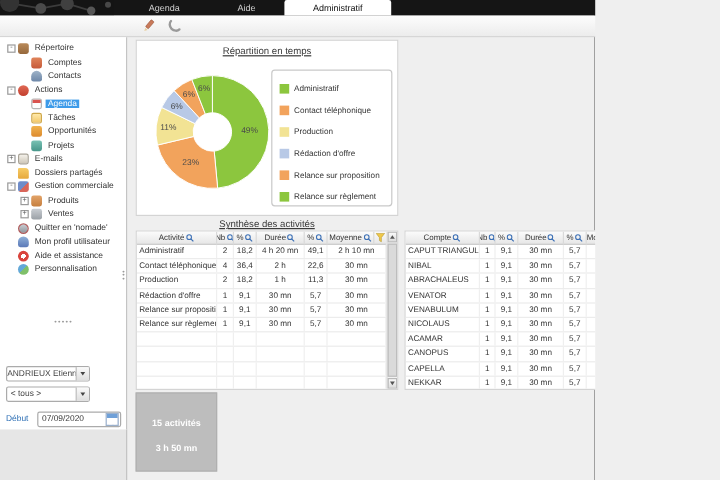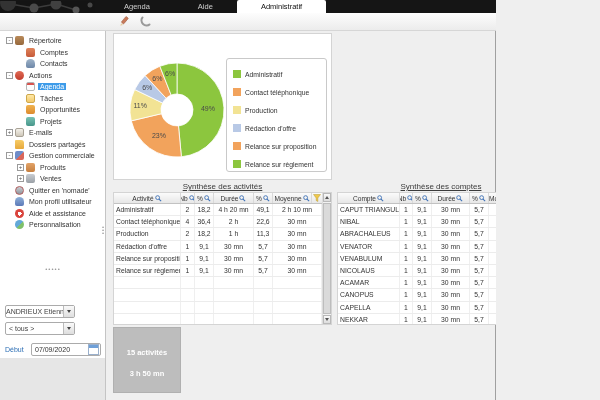--- a/index.html
+++ b/index.html
@@ -274,20 +274,21 @@
           <span class="cal-ic" data-name="calendar-icon"></span>
         </div>
       </div>
       <a class="applylink" data-name="apply-link">[appliquer]</a>
     </div>
     <div class="splitter-v" data-name="sidebar-vertical-splitter">•<br>•<br>•</div>
   </div>
   <div class="sidebar-bottom" data-name="sidebar-bottom-area"></div>
 
   <div class="card chart-card" data-name="time-distribution-panel">
+    <div class="chart-title" data-name="chart-title">Répartition en temps</div>
     <svg class="pie-svg" id="pie" width="110" height="126" viewBox="0 0 110 126" data-name="donut-chart">
         <path d="M55,15 A47,47 0 0 1 59.37942557175137,108.79551935454387 L56.49086827974514,77.93038956750429 A16,16 0 0 0 55,46 Z" fill="#8cc63e" stroke="#ffffff" stroke-width="0.8" data-name="pie-slice-1"></path>
         <text x="85.96626409012093" y="63.054147897990056" text-anchor="middle" class="pie-label" data-name="pie-slice-value">49%</text>
         <path d="M59.37942557175137,108.79551935454387 A47,47 0 0 1 9.273142078442447,72.86528713940359 L39.433410069257,65.69882115383952 A16,16 0 0 0 56.49086827974514,77.93038956750429 Z" fill="#f2a35c" stroke="#ffffff" stroke-width="0.8" data-name="pie-slice-2"></path>
         <text x="36.93502788256468" y="89.69239532867577" text-anchor="middle" class="pie-label" data-name="pie-slice-value">23%</text>
         <path d="M9.273142078442447,72.86528713940359 A47,47 0 0 1 12.699875352779081,41.51343233165758 L40.59995756690351,55.02584930439407 A16,16 0 0 0 39.433410069257,65.69882115383952 Z" fill="#f2e394" stroke="#ffffff" stroke-width="0.8" data-name="pie-slice-3"></path>
         <text x="18.219046255218053" y="60.47987044683746" text-anchor="middle" class="pie-label" data-name="pie-slice-value">11%</text>
         <path d="M12.699875352779081,41.51343233165758 A47,47 0 0 1 23.082948277303345,27.49924914830539 L44.13462069014582,50.25506353984864 A16,16 0 0 0 40.59995756690351,55.02584930439407 Z" fill="#b8c9e6" stroke="#ffffff" stroke-width="0.8" data-name="pie-slice-4"></path>
         <text x="25.270612678368988" y="42.473572021763374" text-anchor="middle" class="pie-label" data-name="pie-slice-value">6%</text>
         <path d="M23.082948277303345,27.49924914830539 A47,47 0 0 1 37.86137826471519,18.23622908141001 L49.16557557947751,47.10169500643745 A16,16 0 0 0 44.13462069014582,50.25506353984864 Z" fill="#f2a35c" stroke="#ffffff" stroke-width="0.8" data-name="pie-slice-5"></path>
@@ -460,21 +461,20 @@
       <span class="sb-btn sb-up" data-name="scroll-up-icon">
           <span class="tri-up"></span>
         </span>
       <span class="sb-thumb" data-name="scrollbar-thumb"></span>
       <span class="sb-btn sb-down" data-name="scroll-down-icon">
           <span class="tri-dn"></span>
         </span>
     </div>
   </div>
 
-  <div class="tbl-title" style="left:337px;width:208px;" data-name="accounts-table-title">Synthèse des comptes</div>
   <div class="card tbl-card" style="left:337px;width:208px;" data-name="accounts-table">
     <div class="grid" id="grid-accounts">
         <div class="g-header" data-name="table-header-row">
           <div class="g-th" data-name="column-header" style="width: 62px;">
             <span data-name="column-header-label">Compte</span>
             <svg class="mag" data-name="column-search-icon" width="7" height="7" viewBox="0 0 8 8">
               <circle cx="3" cy="3" r="2.2" fill="none" stroke="#3b6fb5" stroke-width="1"></circle>
               <line x1="4.6" y1="4.6" x2="7" y2="7" stroke="#3b6fb5" stroke-width="1.2"></line>
             </svg>
           </div>

